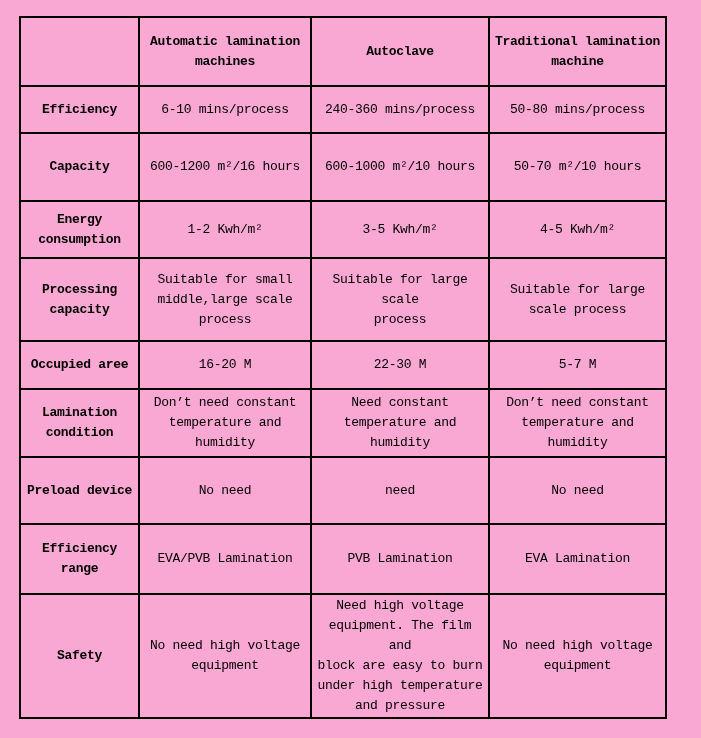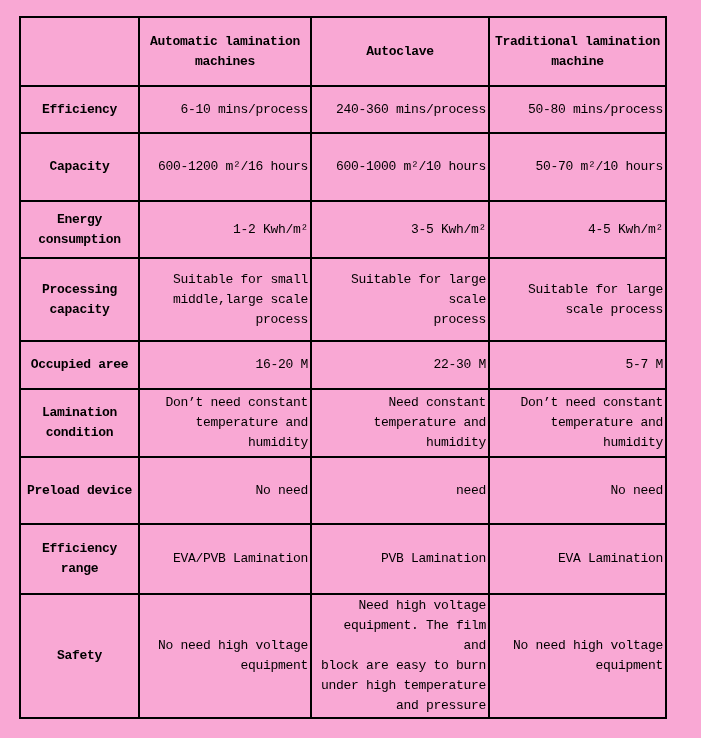--- a/index.html
+++ b/index.html
@@ -35,21 +35,20 @@
     letter-spacing: -0.3px;
     line-height: 20px;
     white-space: pre-line;
     overflow: hidden;
   }
   table.cmp th {
     font-weight: bold;
   }
   table.cmp td {
     font-weight: normal;
-    text-align: right;
   }
 </style>
 </head>
 <body>
 
 <div id="stage">
   <table class="cmp">
     <colgroup>
       <col style="width:119px">
       <col style="width:172px">

